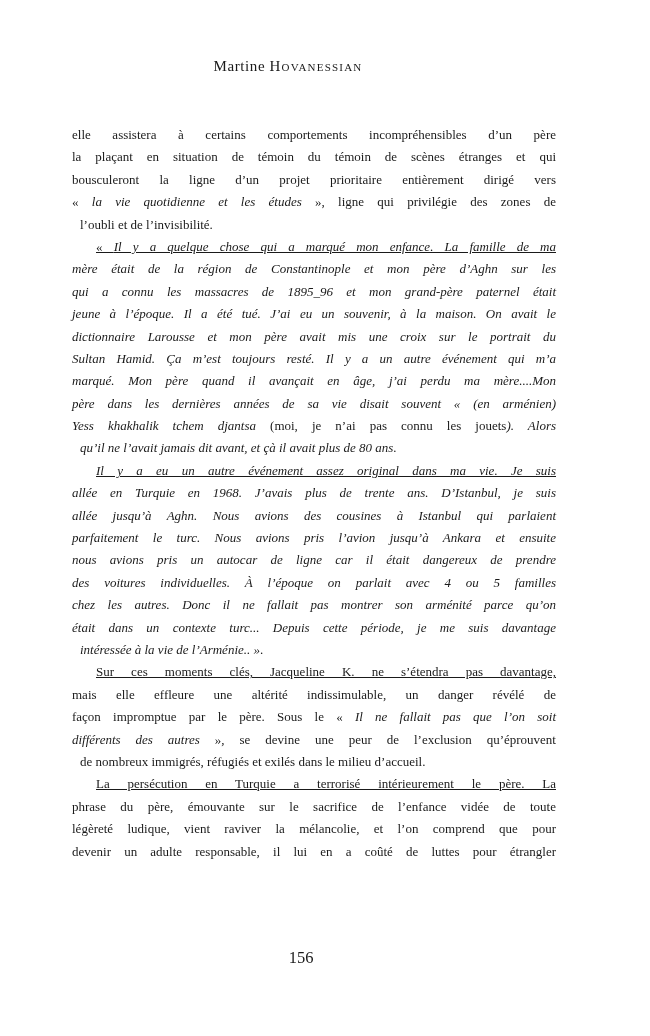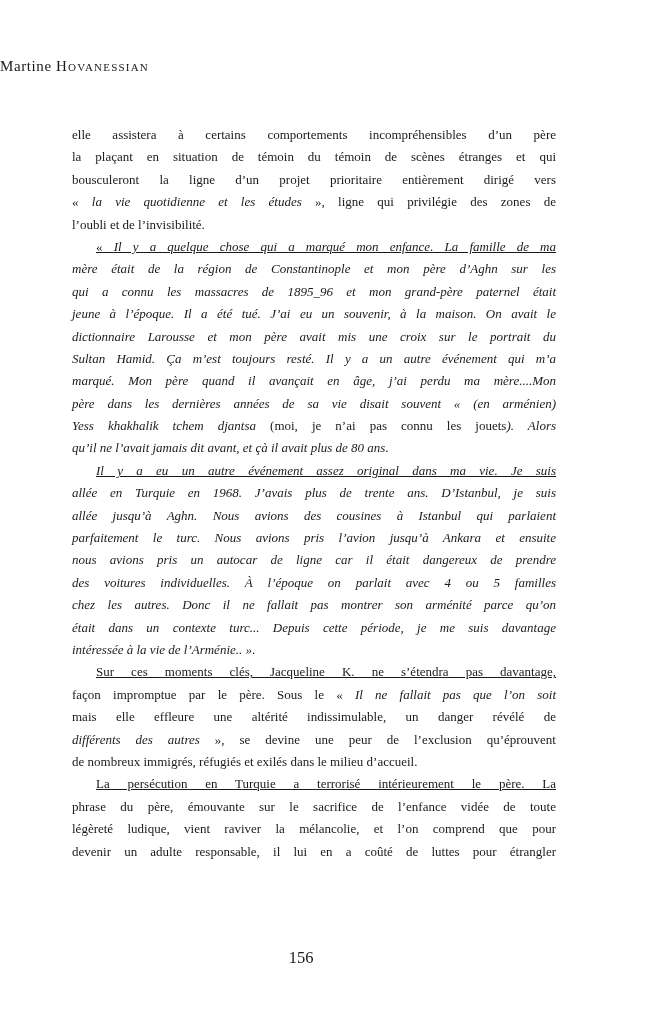--- a/index.html
+++ b/index.html
@@ -1,24 +1,24 @@
 <!DOCTYPE html>
 <html><head>
 <meta charset="utf-8">
 <style>
   html, body { margin: 0; padding: 0; background: #ffffff; }
   body { width: 650px; height: 1036px; position: relative; overflow: hidden;
          font-family: "Liberation Serif", "DejaVu Serif", serif; color: #1a1a1a; }
-  .running-head { position: absolute; top: 58px; left: 0; width: 576px; 
+  .running-head { position: absolute; top: 58px; left: 0; width: 576px; text-align: center;
                   font-size: 15px; letter-spacing: 0.6px; }
   .running-head .sc { font-variant: small-caps; letter-spacing: 1.2px; }
   .body-text { position: absolute; top: 124px; left: 72px; width: 484px; font-size: 13px; }
   .line { display: block; height: 22.4px; line-height: 22.4px; white-space: nowrap;
           text-align: justify; text-align-last: justify; }
-  .line.last { text-align-last: left; }
+  .line.last { text-align-last: left; margin-left: 8px; }
   .line.indent { padding-left: 24px; text-decoration: underline; }
   i { font-style: italic; }
   .folio { position: absolute; top: 948px; left: 0; width: 602px; text-align: center; font-size: 16.5px; }
 </style>
 </head>
 <body>
 
 <div class="running-head">
   <span>Martine</span>
   <span class="sc">Hovanessian</span>
@@ -50,22 +50,22 @@
       <span class="line"><i>allée jusqu’à Aghn. Nous avions des cousines à Istanbul qui parlaient</i></span>
       <span class="line"><i>parfaitement le turc. Nous avions pris l’avion jusqu’à Ankara et ensuite</i></span>
       <span class="line"><i>nous avions pris un autocar de ligne car il était dangereux de prendre</i></span>
       <span class="line"><i>des voitures individuelles. À l’époque on parlait avec 4 ou 5 familles</i></span>
       <span class="line"><i>chez les autres. Donc il ne fallait pas montrer son arménité parce qu’on</i></span>
       <span class="line"><i>était dans un contexte turc... Depuis cette période, je me suis davantage</i></span>
       <span class="line last"><i>intéressée à la vie de l’Arménie.. »</i><span>.</span></span>
     </div>
     <div>
       <span class="line indent"><span> Sur ces moments clés, Jacqueline K. ne s’étendra pas davantage,</span></span>
+      <span class="line"><span>mais elle effleure une altérité indissimulable, un danger révélé de</span></span>
       <span class="line"><span>façon impromptue par le père. Sous le « </span><i>Il ne fallait pas que l’on soit</i></span>
-      <span class="line"><span>mais elle effleure une altérité indissimulable, un danger révélé de</span></span>
       <span class="line"><i>différents des autres</i><span> », se devine une peur de l’exclusion qu’éprouvent</span></span>
       <span class="line last"><span>de nombreux immigrés, réfugiés et exilés dans le milieu d’accueil.</span></span>
     </div>
     <div>
       <span class="line indent"><span>La persécution en Turquie a terrorisé intérieurement le père. La</span></span>
       <span class="line"><span>phrase du père, émouvante sur le sacrifice de l’enfance vidée de toute</span></span>
       <span class="line"><span>légèreté ludique, vient raviver la mélancolie, et l’on comprend que pour</span></span>
       <span class="line"><span>devenir un adulte responsable, il lui en a coûté de luttes pour étrangler</span></span>
     </div>
   </div>

